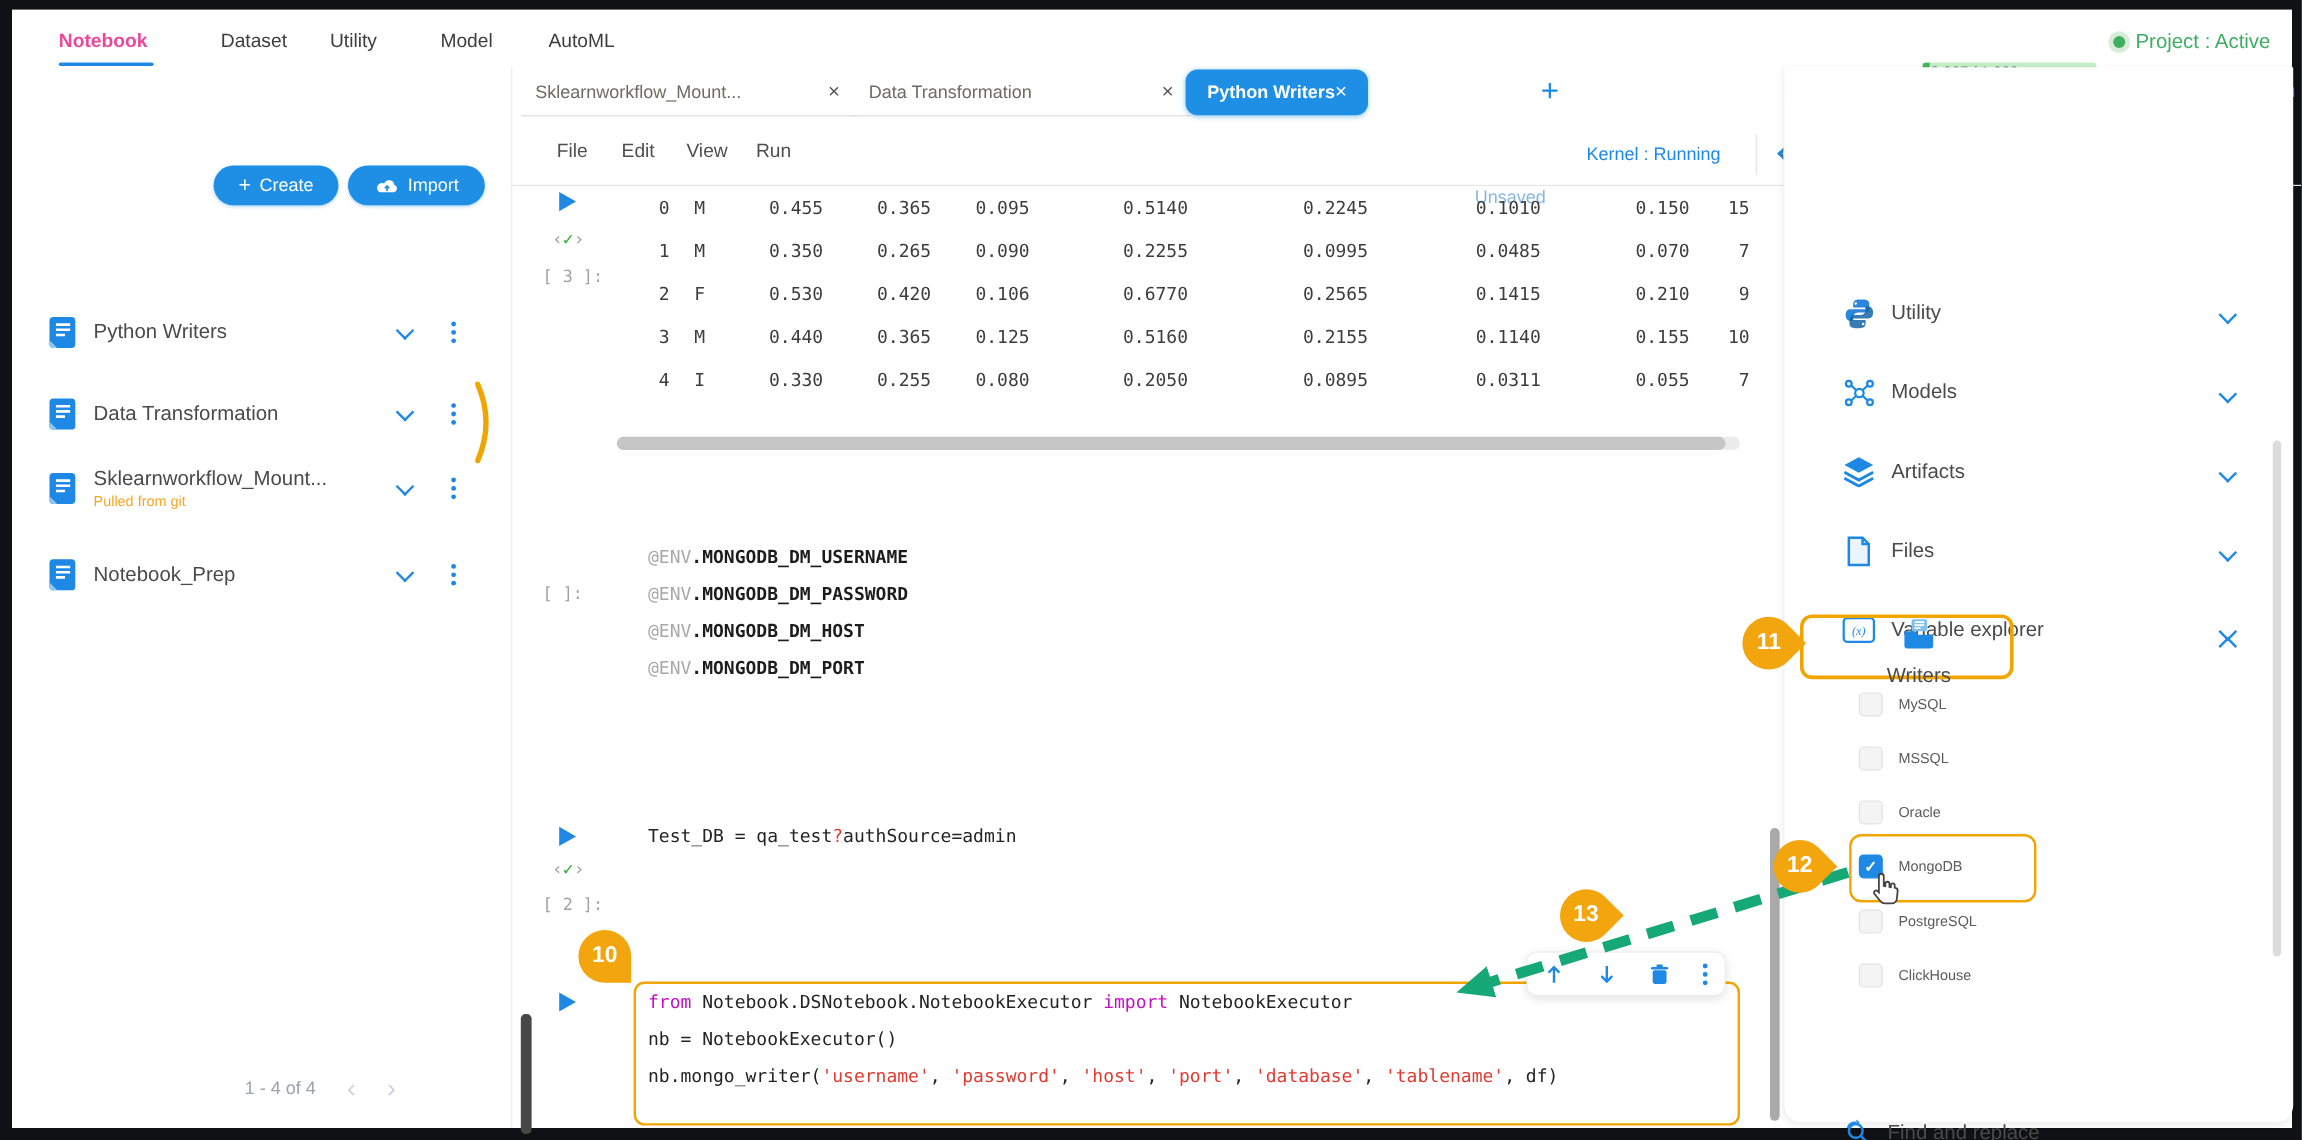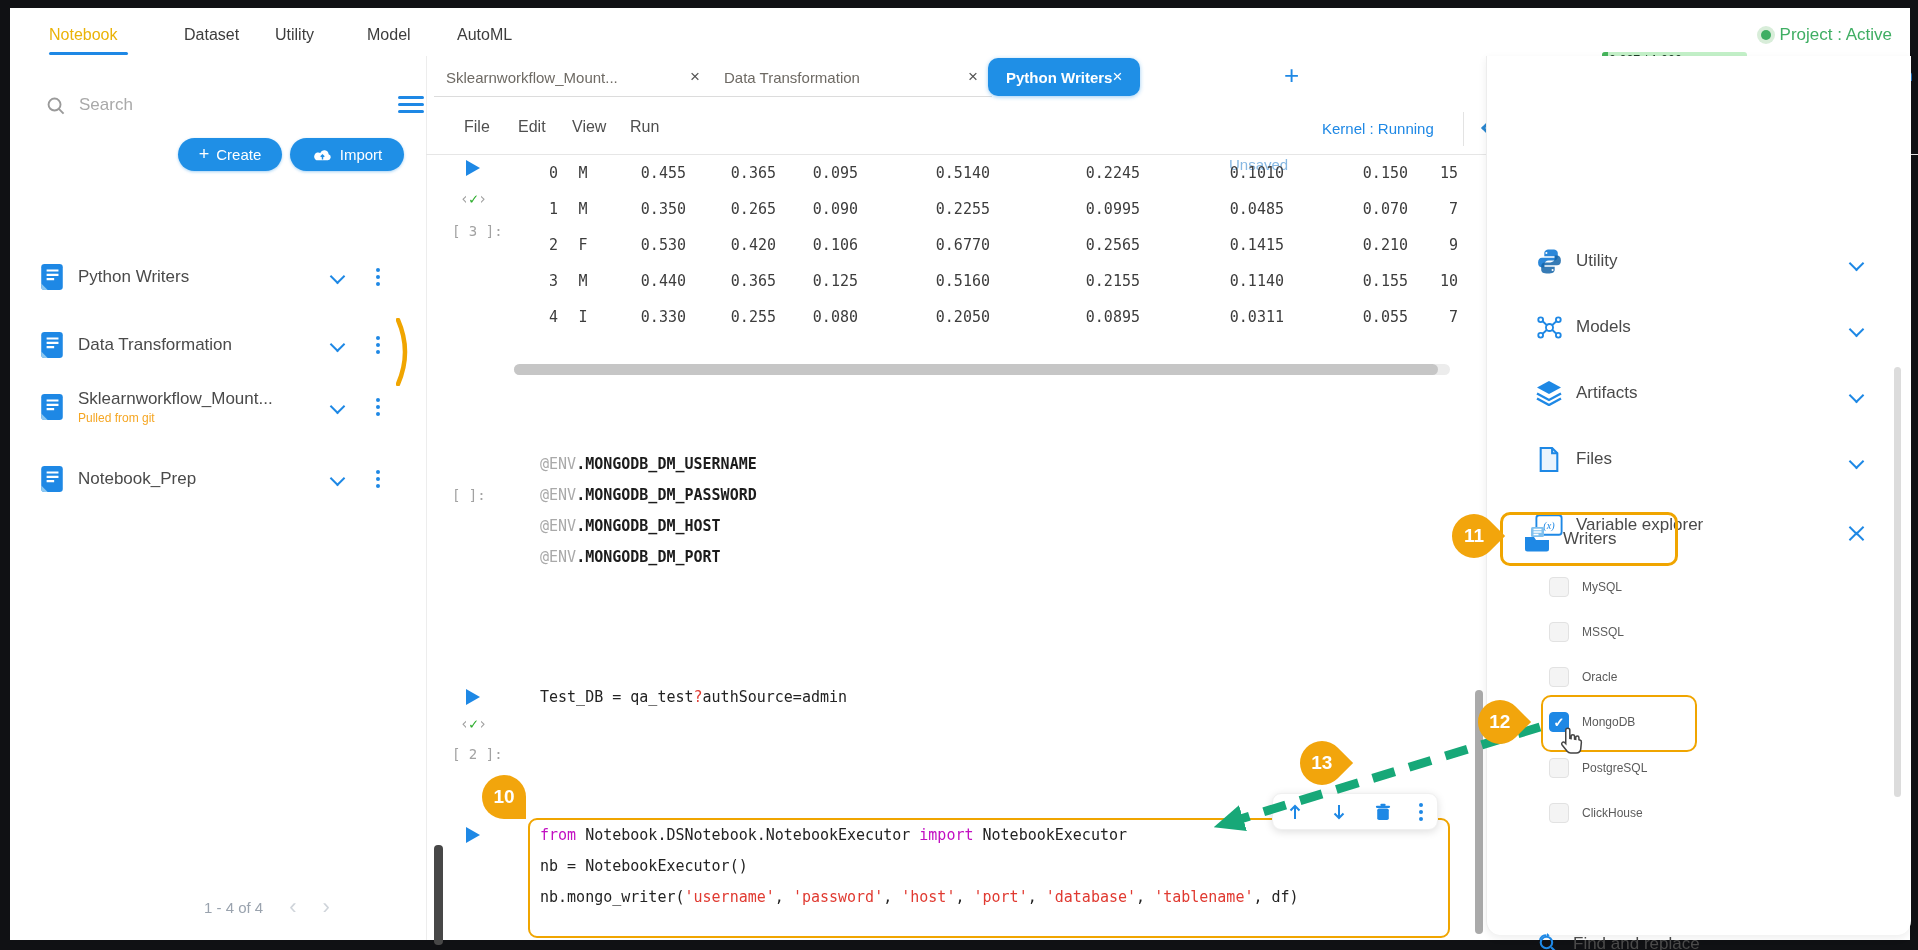--- a/index.html
+++ b/index.html
@@ -3,21 +3,21 @@
 <meta charset="utf-8">
 <style>
   html,body{margin:0;padding:0;background:#2b2b2b;}
   .screen{position:relative;width:1918px;height:950px;background:#101114;overflow:hidden;
           font-family:"Liberation Sans",sans-serif;-webkit-font-smoothing:antialiased;}
   .inner{position:absolute;left:10px;top:8px;width:1900px;height:932px;background:#ffffff;}
   .abs{position:absolute;}
 
   
   .nav-item{position:absolute;top:18px;font-size:16px;color:#3d3d3d;cursor:pointer;}
-  .nav-item.active{color:#eab308;font-weight:normal;}
+  .nav-item.active{color:#ec4899;font-weight:bold;}
   .nav-underline{position:absolute;height:3px;background:#1e88e5;border-radius:2px;top:44px;}
   .project-status{position:absolute;top:17px;right:26px;font-size:17px;color:#3fae63;display:flex;align-items:center;gap:9px;}
   .status-dot{width:10px;height:10px;border-radius:50%;background:#3fae63;box-shadow:0 0 0 4px rgba(76,175,80,.22);}
 
   
   .left-sb{position:absolute;left:10px;top:56px;width:416px;height:884px;background:#fff;border-right:1px solid #ededed;}
   .search-row{position:absolute;left:36px;top:38px;width:360px;display:flex;align-items:center;}
   .search-input{border:none;outline:none;font-size:17px;color:#555;width:250px;margin-left:12px;font-family:"Liberation Sans",sans-serif;}
   .search-input::placeholder{color:#a9a9a9;}
   .sb-burger{position:absolute;left:352px;top:-2px;width:26px;cursor:pointer;}
@@ -91,21 +91,21 @@
                 box-shadow:0 2px 8px rgba(0,0,0,.13);display:flex;align-items:center;justify-content:space-around;z-index:12;}
   .scrollbar{position:absolute;border-radius:4px;cursor:grab;}
 
   
   .right-panel{position:absolute;left:1486px;top:56px;width:424px;height:879px;background:#fff;border-left:1px solid #ededed;
                border-radius:0 0 14px 14px;box-shadow:0 3px 8px rgba(0,0,0,.07);}
   .rp-row{position:absolute;left:48px;display:flex;align-items:center;gap:13px;cursor:pointer;}
   .rp-label{font-size:17px;color:#4a4a4a;}
   .rp-chev{position:absolute;left:364px;cursor:pointer;}
   .writers-box{position:absolute;left:13px;top:456px;width:152px;height:48px;border:3px solid #f0a500;border-radius:10px;
-               display:flex;align-items:center;gap:12px;padding-left:20px;cursor:pointer;}
+               display:flex;align-items:center;gap:12px;padding-left:20px;cursor:pointer;flex-direction:column;}
   .wr-row{position:absolute;left:62px;display:flex;align-items:center;gap:13px;cursor:pointer;}
   .wr-label{font-size:12px;color:#5b5b5b;}
   .cb{width:18px;height:18px;border-radius:4px;background:#f4f4f4;border:1.5px solid #e2e2e2;}
   .cb.checked{background:#1e88e5;border-color:#1e88e5;display:flex;align-items:center;justify-content:center;color:#fff;font-size:13px;font-weight:bold;}
   .mongo-box{position:absolute;left:54px;top:639px;width:152px;height:53px;border:2.5px solid #f0a500;border-radius:10px;}
 
   
   .balloon{position:absolute;width:44px;height:44px;background:#f2a50c;color:#fff;font-weight:bold;font-size:19px;
            display:flex;align-items:center;justify-content:center;z-index:60;}
   .balloon.pt-right{border-radius:50% 0 50% 50%;transform:rotate(45deg);}
@@ -129,32 +129,20 @@
         <div class="nav-item " style="left:457px">AutoML</div>
       </div>
     <div class="nav-underline" style="left:49px;width:79px;"></div>
     <div class="project-status">
       <span class="status-dot"></span>
       <span>Project : Active</span>
     </div>
   </div>
 
   <div class="left-sb">
-    <div class="search-row">
-      <svg width="19" height="19" viewBox="0 0 20 20" fill="none" stroke="#9a9a9a" stroke-width="2">
-          <circle cx="9" cy="9" r="6.3"></circle>
-          <path d="M13.8 13.8 18.5 18.5"></path>
-        </svg>
-      <input class="search-input" type="text" placeholder="Search" style="">
-      <div class="sb-burger">
-          <i></i>
-          <i></i>
-          <i></i>
-        </div>
-    </div>
     <div class="pill-btn" style="left:168px;width:104px;">
       <span style="font-size:18px;">+</span>
       <span>Create</span>
     </div>
     <div class="pill-btn" style="left:280px;width:114px;">
       <svg width="21" height="14" viewBox="0 0 24 16">
           <path d="M19 7a5 5 0 0 0-9.6-1.4A4.2 4.2 0 0 0 5 14h13a3.6 3.6 0 0 0 1-7z" fill="#fff"></path>
           <path d="M12 13V8.5M10 10l2-2 2 2" stroke="#1f8fe6" stroke-width="1.6" fill="none"></path>
         </svg>
       <span>Import</span>

